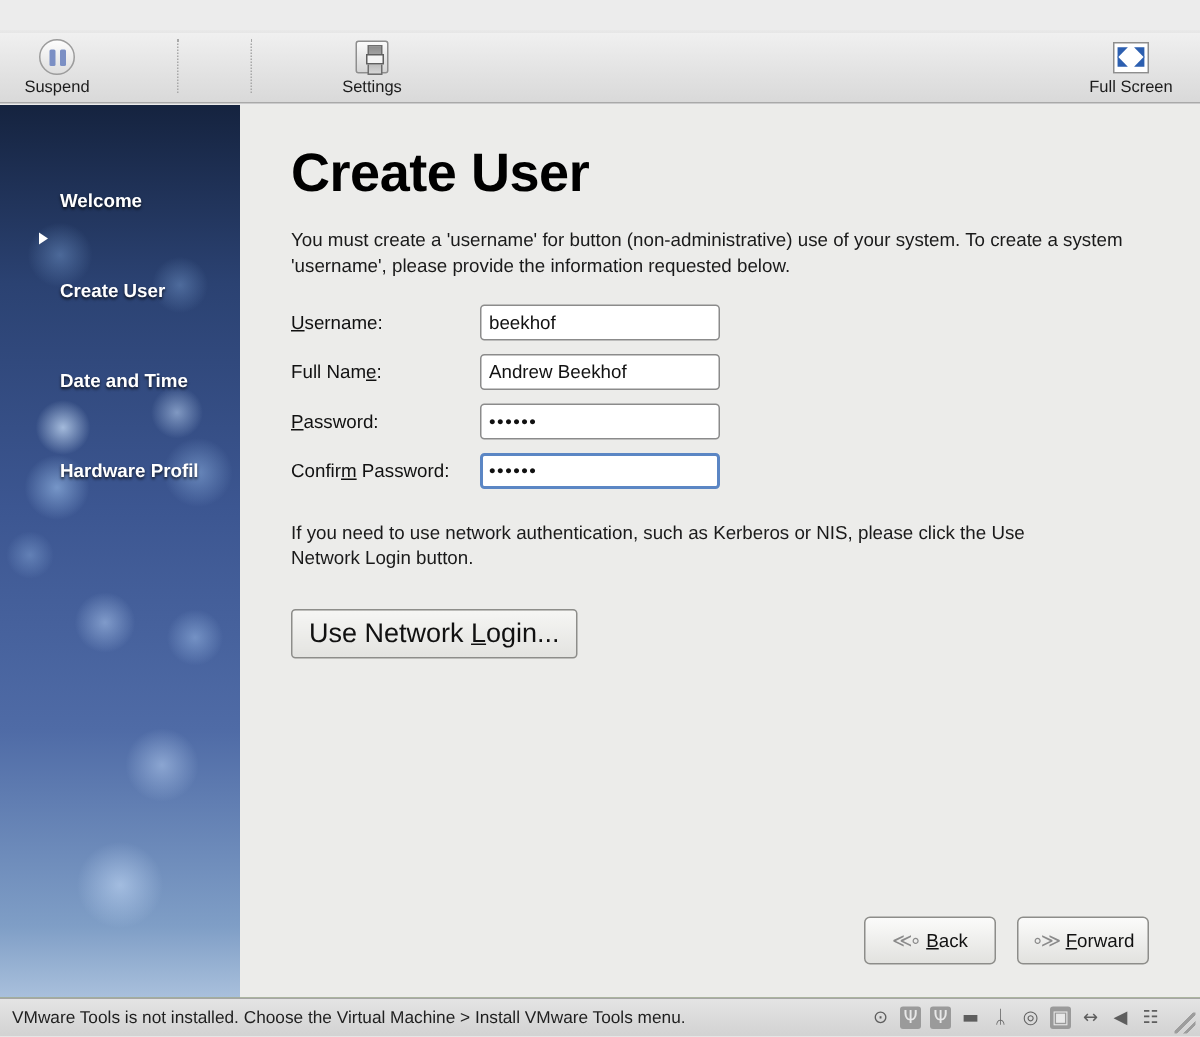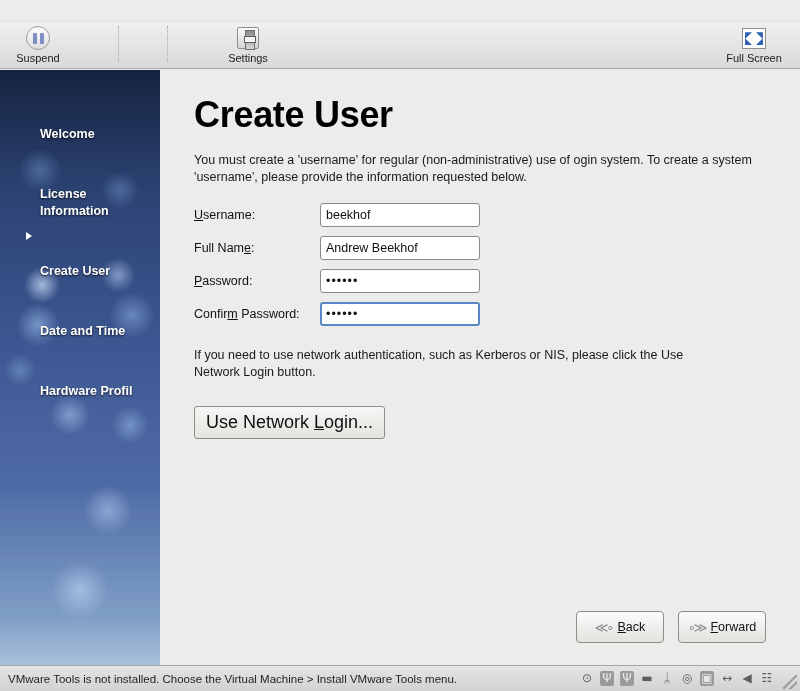--- a/index.html
+++ b/index.html
@@ -481,43 +481,38 @@
   </div>
 
   <div class="guest">
 
     <div class="fb-sidebar">
       <div class="fb-nav">
         <div class="fb-item">
           
           <span>Welcome</span>
         </div>
-        <div class="fb-item">
-          
-          <span>License
-Information</span>
-        </div>
         <div class="fb-item current">
           <span class="marker"></span>
           <span>Create User</span>
         </div>
         <div class="fb-item">
           
           <span>Date and Time</span>
         </div>
         <div class="fb-item">
           
           <span>Hardware Profil</span>
         </div>
       </div>
     </div>
 
     <div class="fb-content">
       <div class="fb-title">Create User</div>
-      <div class="fb-desc">You must create a 'username' for regular (non-administrative) use of ogin system.
+      <div class="fb-desc">You must create a 'username' for button (non-administrative) use of your system.
 To create a system 'username', please provide the information requested below.</div>
 
       <div class="fb-form">
         <div class="fb-row">
           <span class="fb-lbl"><span></span><u>U</u><span>sername:</span></span>
           <input class="fb-input" type="text" value="beekhof" style="">
         </div>
         <div class="fb-row">
           <span class="fb-lbl"><span>Full Nam</span><u>e</u><span>:</span></span>
           <input class="fb-input" type="text" value="Andrew Beekhof" style="">

